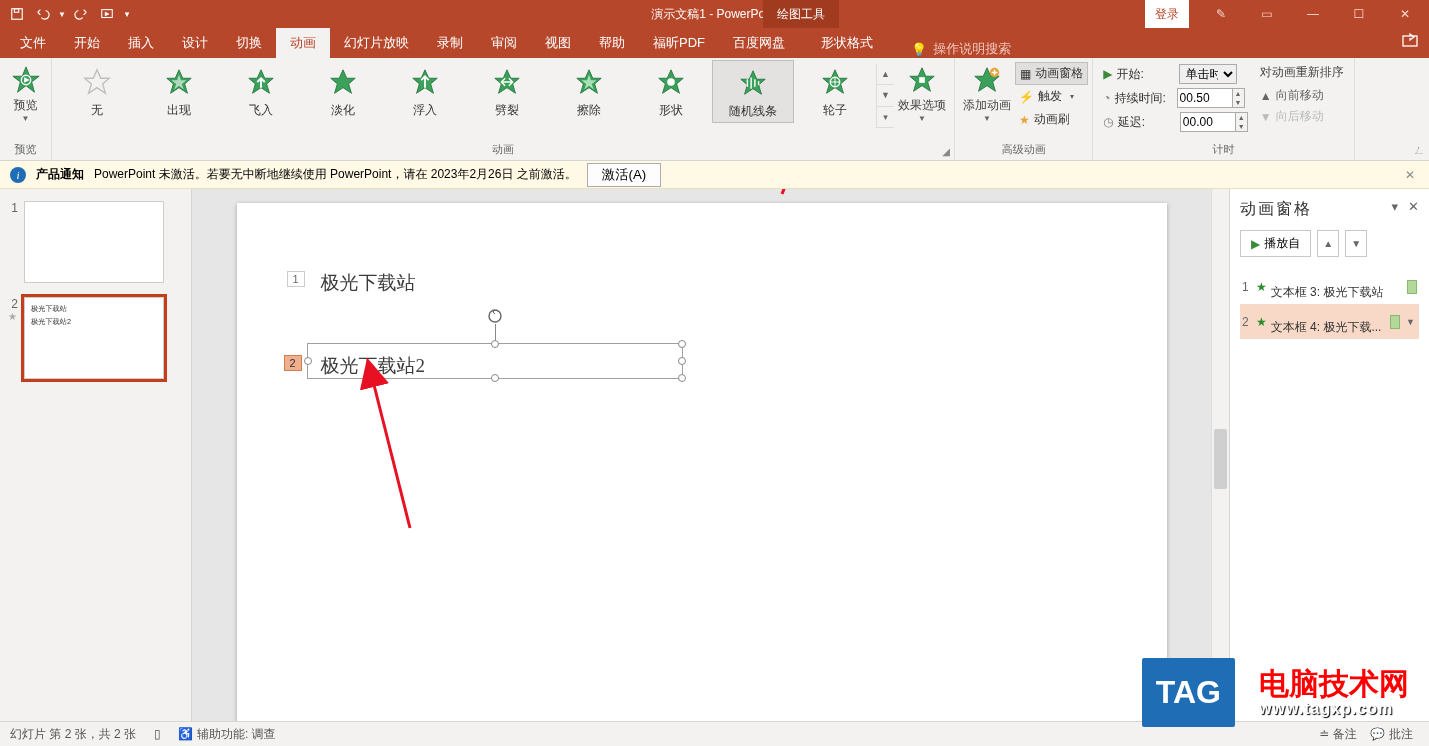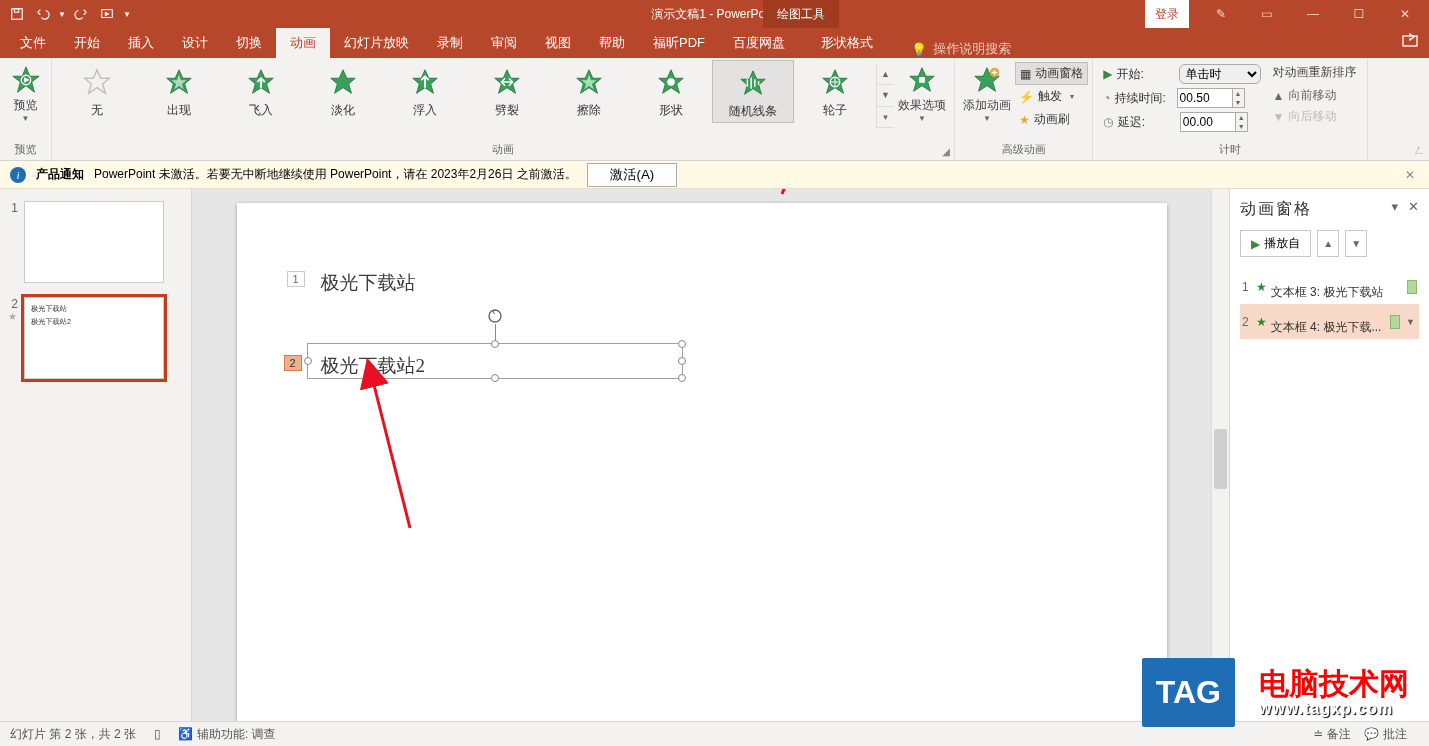--- a/index.html
+++ b/index.html
@@ -55,21 +55,21 @@
 .reorder-col .hdr { color:#444; margin-bottom:4px; }
 .reorder-col .btn { display:flex; align-items:center; gap:4px; color:#666; padding:2px 0; cursor:pointer;}
 .reorder-col .btn.disabled { color:#bbb; }
 
 .ribbon-collapse { position:absolute; right:4px; bottom:2px; font-size:11px; color:#888; cursor:pointer;}
 
 
 .notify { height: 28px; background: #fff9e5; border-bottom: 1px solid #e8e0bf; display: flex; align-items: center; padding: 0 10px; gap: 10px; font-size: 12px; }
 .notify .icon { width: 16px; height: 16px; background: #1f6db5; border-radius: 50%; color: #fff; display: flex; align-items: center; justify-content: center; font-size: 11px; font-style:italic; font-family:serif;}
 .notify .title { font-weight: bold; }
-.notify .act { border: 1px solid #ababab; background: #fdfdfd; padding: 2px 22px; cursor: pointer; }
+.notify .act { border: 1px solid #ababab; background: #fdfdfd; padding: 2px 14px; cursor: pointer; }
 .notify .close { margin-left: auto; color: #888; cursor: pointer; padding:0 4px;}
 
 
 .main { display: flex; height: 532px; }
 .thumb-panel { width: 192px; background: #f3f2f1; border-right: 1px solid #d6d6d6; padding: 8px 0; overflow:hidden;}
 .thumb-row { display:flex; padding:4px 8px 10px 8px; gap:6px; }
 .thumb-num { font-size:12px; color:#666; width:10px; text-align:right;}
 .thumb-star { font-size:10px; color:#aaa; }
 .thumb { width: 140px; height: 82px; background: #fff; border: 1px solid #ccc; cursor:pointer;}
 .thumb.selected { outline: 3px solid #c43e1c; }
@@ -106,21 +106,21 @@
 .pane-item { display:flex; align-items:center; gap:4px; font-size:12px; padding:3px 2px; cursor:pointer;}
 .pane-item.sel { background:#f8d9c7; }
 .pane-item .num { color:#666; width:10px; }
 .pane-item .st { color:#2a8a2a; }
 .pane-item .txt { color:#333; flex:1; white-space:nowrap; overflow:hidden; text-overflow:ellipsis;margin-top:12px;}
 .pane-item .bar { width:10px; height:14px; background:#b2d89a; border:1px solid #8ab870;}
 .pane-item .dd { color:#666; font-size:9px; padding:0 2px;}
 
 
 .status { height: 25px; background: #f3f2f1; border-top: 1px solid #d6d6d6; display: flex; align-items: center; padding: 0 10px; font-size: 12px; color: #555; gap:18px; position:relative;}
-.status .right { position:absolute; right:22px; display:flex; gap:14px; align-items:center;}
+.status .right { position:absolute; right:16px; display:flex; gap:14px; align-items:center;}
 
 
 .watermark { position:absolute; right:0; bottom:12px; height:84px; display:flex; align-items:center; gap:12px; padding:4px 20px 4px 8px; pointer-events:none; z-index:100;}
 .wm-tag { background:#1f6db5; color:#fff; font-weight:bold; font-size:32px; padding:16px 14px; font-family:Arial; display:flex; align-items:center; border-radius:2px;}
 .wm-txt { color:#ff0000; font-weight:bold; font-size:30px; text-shadow:1px 1px 0 #fff, -1px -1px 0 #fff, 1px -1px 0 #fff, -1px 1px 0 #fff; line-height:1.1;margin-left:12px;}
 .wm-txt .url { font-size:16px; color:#fff; letter-spacing:1px; text-shadow:1px 1px 1px #000;}
 </style>
 </head>
 <body>
 
@@ -353,21 +353,21 @@
     </div>
     <div class="group-label">高级动画</div>
   </div>
 
   <div class="group">
     <div class="group-body">
       <div class="timing-col">
         <div class="timing-row">
           <span style="color:#3a8a3a;">▶</span>
           <span class="lbl">开始:</span>
-          <select style="width:82px;border-radius:6px;"><option>单击时</option></select>
+          <select style="width:58px;"><option>单击时</option></select>
         </div>
         <div class="timing-row">
           <span style="color:#888;">◔</span>
           <span class="lbl">持续时间:</span>
           <div class="spinner-wrap">
               <input type="text" style="width: 56px;" value="00.50">
               <div class="spinner-btns">
                 <span>▲</span>
                 <span>▼</span>
               </div>

